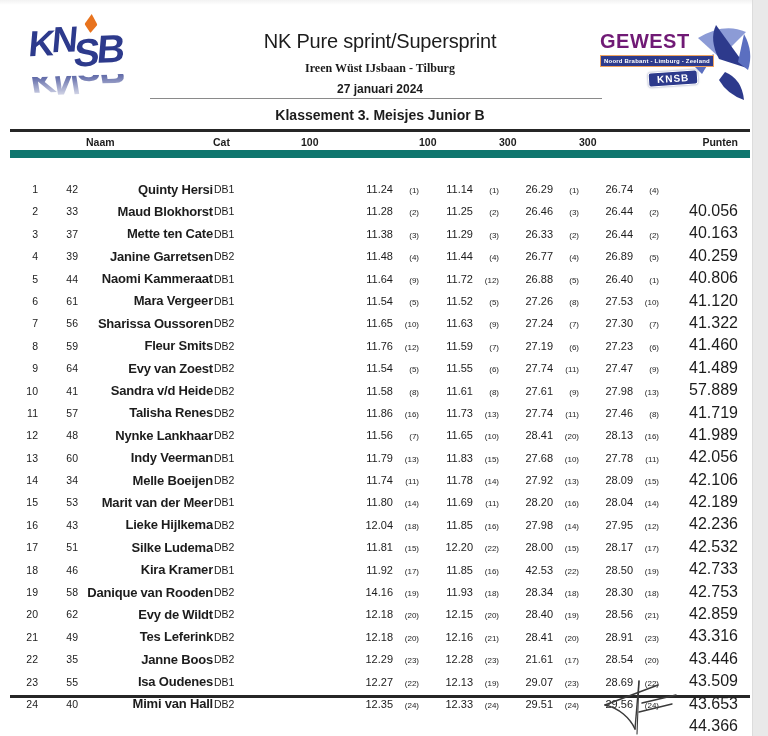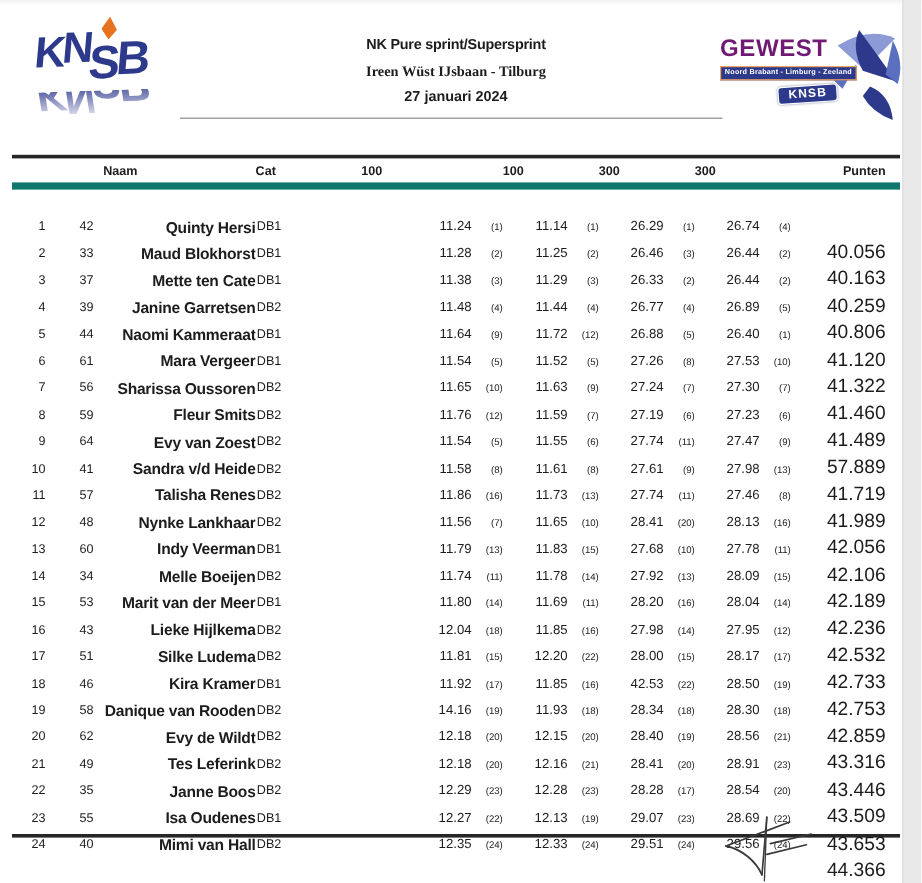--- a/index.html
+++ b/index.html
@@ -24,21 +24,21 @@
   .knsb-kite { position:absolute; left:56px; top:-6px; width:13px; height:19px;
     background:#e8731e; clip-path:polygon(50% 0, 100% 55%, 50% 100%, 0 55%);
     transform:rotate(6deg); }
   .knsb-reflect { height:26px; overflow:hidden; margin-top:16px; opacity:.85;
     -webkit-mask-image:linear-gradient(to bottom, rgba(0,0,0,.9), rgba(0,0,0,0));
     mask-image:linear-gradient(to bottom, rgba(0,0,0,.9), rgba(0,0,0,0)); }
   .knsb-reflect .knsb-word { transform:skewX(7deg) scaleY(-1); margin-top:-14px; }
 
   
   .head-center { position:absolute; left:150px; top:30px; width:460px; text-align:center; }
-  .title { font-size:12px; font-weight:bold; letter-spacing:-.2px; }
+  .title { font-size:20px; font-weight:normal; letter-spacing:-.2px; }
   .subtitle { font-size:12px; font-weight:bold; margin-top:8px;font-family:Liberation Serif, serif; }
   .date { font-size:12px; font-weight:bold; margin-top:6px; }
   .thin-rule { position:absolute; left:150px; top:98px; width:452px; height:1px; background:#8a8a8a; }
   .section-title { position:absolute; left:0; top:107px; width:760px; text-align:center;
     font-size:14px; font-weight:bold; }
   .rule-thick { position:absolute; left:10px; width:740px; height:3px; background:#262626; }
   .rule-top { top:129px; }
 
   
   .gewest { position:absolute; left:600px; top:30px; width:152px; height:80px; }
@@ -50,21 +50,21 @@
     padding:2px 3px; border:1px solid #f0a35e; letter-spacing:.2px; }
   .gewest-knsb { position:relative; z-index:2; margin-top:4px; margin-left:48px;
     width:max-content; background:#2d3a8c; color:#fff; font-size:10px; font-weight:bold;
     padding:1px 8px; border:1.5px solid #fff; border-radius:3px; letter-spacing:1px;
     transform:rotate(-4deg); box-shadow:0 0 2px rgba(40,50,110,.6); }
 
   
   .results { position:absolute; left:10px; top:133px; width:740px; }
   .grid-row { display:grid; align-items:center;
     grid-template-columns:28px 40px 135px 88px 118px 80px 80px 80px 91px; }
-  .thead { height:25px; border-bottom:6px solid #0f766e; font-size:10.5px; font-weight:bold; }
+  .thead { height:25px; border-bottom:8px solid #0f766e; font-size:10.5px; font-weight:bold; }
   .thead .h-name { padding-left:8px; }
   .thead .h-num { text-align:left; padding-right:26px; }
   .thead .h-pts { text-align:right; padding-right:12px; }
   .trow { height:22.4px; font-size:10.5px; }
   .tbody { border-bottom:3px solid #262626; }
   .c-rank { text-align:right; }
   .c-bib  { text-align:right; }
   .c-name { padding-left:7px; font-weight:bold; font-size:13px; letter-spacing:-.2px;
     white-space:nowrap; overflow:hidden;text-align:right; }
   .c-cat  { padding-left:1px; }
@@ -114,20 +114,21 @@
       <path d="M36,3 L67,46 L39,37 Q29,18 36,3 Z" fill="#2d3a8c"></path>
       <path d="M12,42 L34,32 L22,52 Z" fill="#5b6fc0"></path>
       <path d="M45,50 Q62,57 64,78 Q47,72 39,58 Z" fill="#2d3a8c"></path>
       <path d="M64,12 Q74,30 68,48 L58,40 Z" fill="#5b6fc0"></path>
     </svg>
     <div class="gewest-title">GEWEST</div>
     <div class="gewest-region">Noord Brabant - Limburg - Zeeland</div>
     <div class="gewest-knsb">KNSB</div>
   </div>
 
+  <div class="section-title">Klassement 3. Meisjes Junior B</div>
   <div class="rule-thick rule-top"></div>
 
   <div class="results">
     <div class="grid-row thead">
       <span></span>
       <span></span>
       <span class="h-name">Naam</span>
       <span>Cat</span>
       <span class="h-num">100</span>
       <span class="h-num">100</span>
@@ -647,21 +648,21 @@
     <span class="c-cat">DB2</span>
     <span class="c-time">
             <span class="t">12.29</span>
             <span class="p">(23)</span>
           </span>
     <span class="c-time">
             <span class="t">12.28</span>
             <span class="p">(23)</span>
           </span>
     <span class="c-time">
-            <span class="t">28.28</span>
+            <span class="t">21.61</span>
             <span class="p">(17)</span>
           </span>
     <span class="c-time">
             <span class="t">28.54</span>
             <span class="p">(20)</span>
           </span>
     <span class="c-pts">43.509</span>
   </div>
 
   <div class="grid-row trow">

